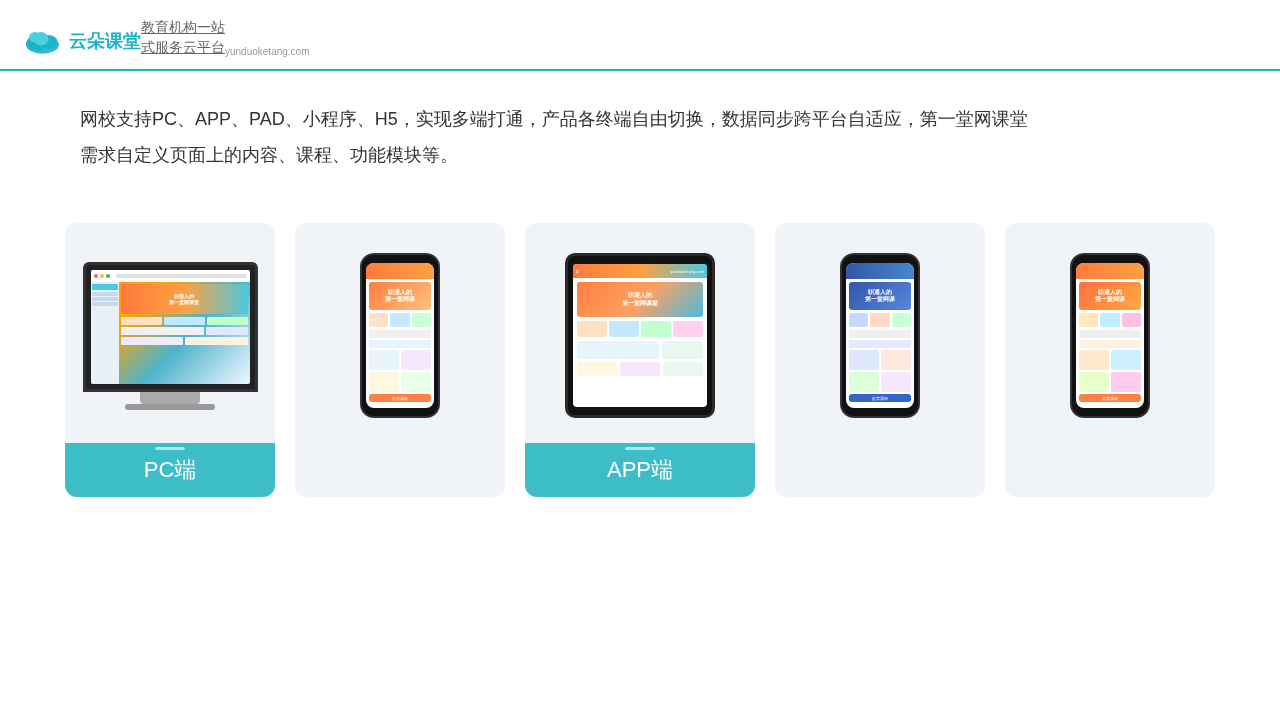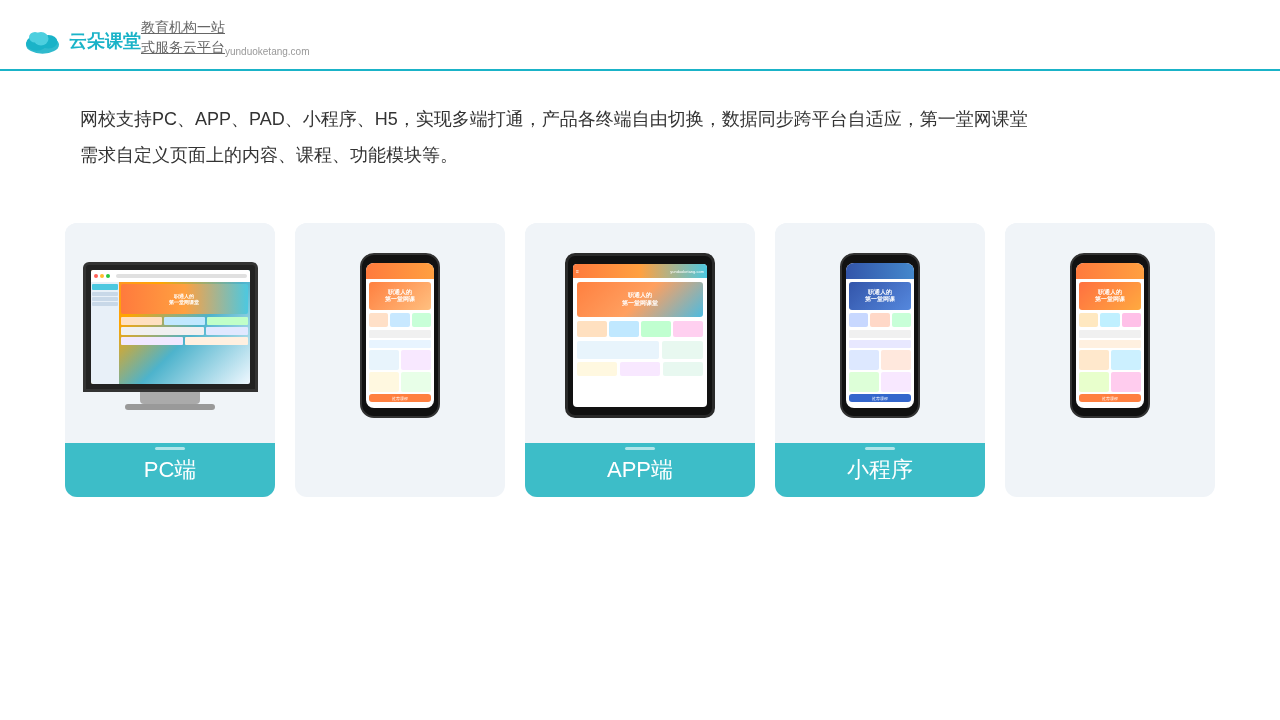--- a/index.html
+++ b/index.html
@@ -513,21 +513,20 @@
                 <div class="phone-mini-card" style="background:#f8e8ff;"></div>
               </div>
               <div style="height:8px;background:#3366cc;border-radius:3px;margin-bottom:2px;display:flex;align-items:center;justify-content:center;">
                 <div style="font-size:4px;color:#fff;">推荐课程</div>
               </div>
             </div>
           </div>
         </div>
       </div>
     </div>
-    <div class="card-label">小程序</div>
   </div>
 
   <div class="card">
     <div class="card-image-area">
       <div class="phone-mockup">
         <div class="phone-outer">
           <div class="phone-notch"></div>
           <div class="phone-screen">
             <div class="phone-header-bar" style="background:linear-gradient(90deg,#ff7a3d,#ffa040);">
             </div>

